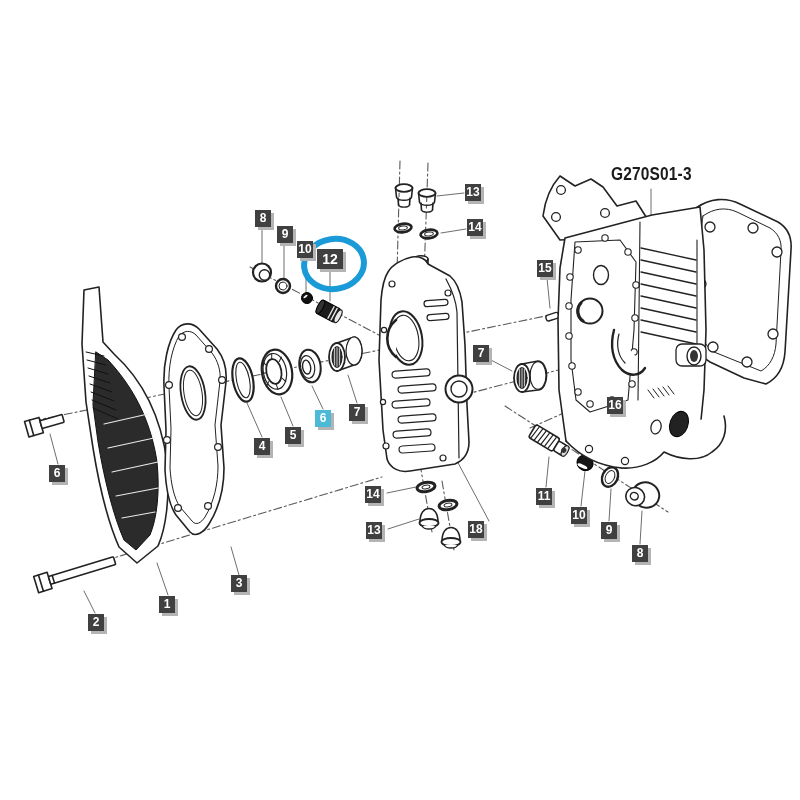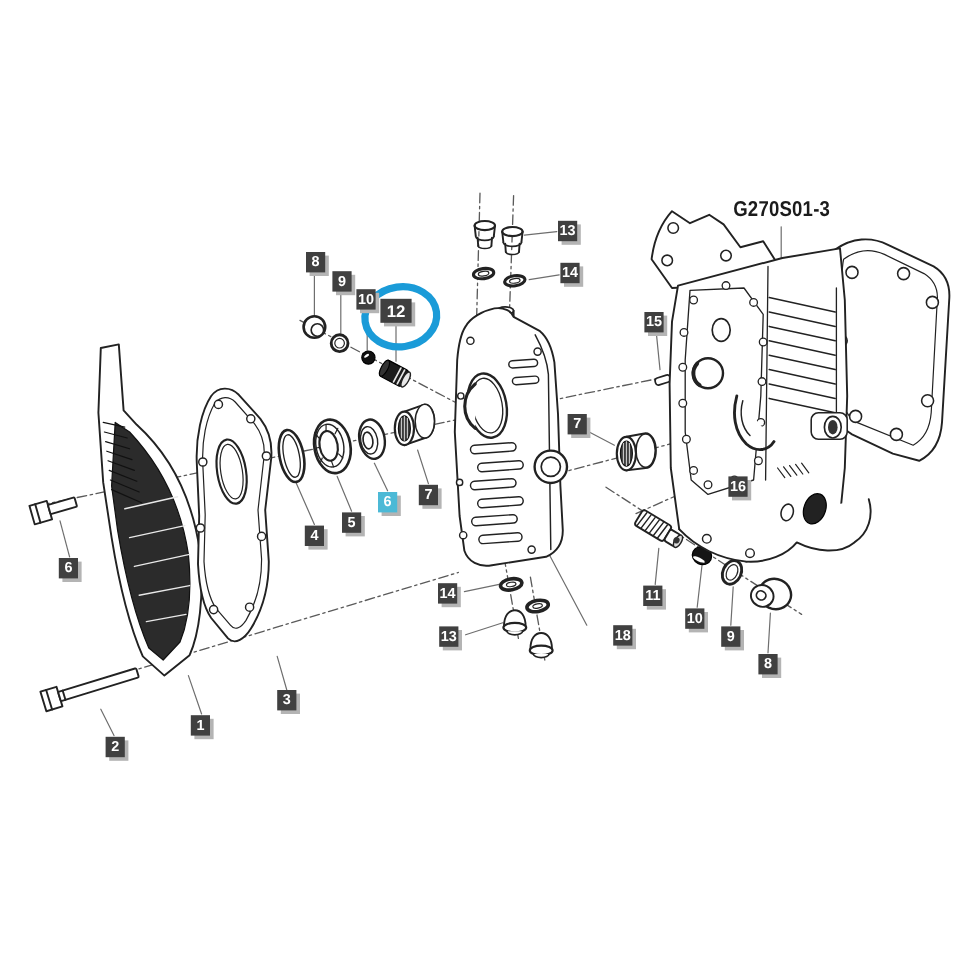--- a/index.html
+++ b/index.html
@@ -387,21 +387,21 @@
   <div class="badge badge--big" style="left:317px;top:249px">12</div>
   <div class="badge" style="left:465px;top:184px">13</div>
   <div class="badge" style="left:467px;top:219px">14</div>
   <div class="badge" style="left:537px;top:260px">15</div>
   <div class="badge" style="left:473px;top:345px">7</div>
   <div class="badge" style="left:607px;top:397px">16</div>
   <div class="badge" style="left:536px;top:488px">11</div>
   <div class="badge" style="left:571px;top:507px">10</div>
   <div class="badge" style="left:601px;top:522px">9</div>
   <div class="badge" style="left:632px;top:545px">8</div>
-  <div class="badge" style="left:511px;top:521px">18</div>
+  <div class="badge" style="left:468px;top:521px">18</div>
   <div class="badge" style="left:365px;top:486px">14</div>
   <div class="badge" style="left:366px;top:522px">13</div>
   <div class="badge" style="left:49px;top:465px">6</div>
   <div class="badge" style="left:159px;top:596px">1</div>
   <div class="badge" style="left:88px;top:614px">2</div>
   <div class="badge" style="left:231px;top:575px">3</div>
   <div class="badge" style="left:254px;top:438px">4</div>
   <div class="badge" style="left:285px;top:427px">5</div>
   <div class="badge badge--cyan" style="left:315px;top:410px">6</div>
   <div class="badge" style="left:349px;top:404px">7</div>

